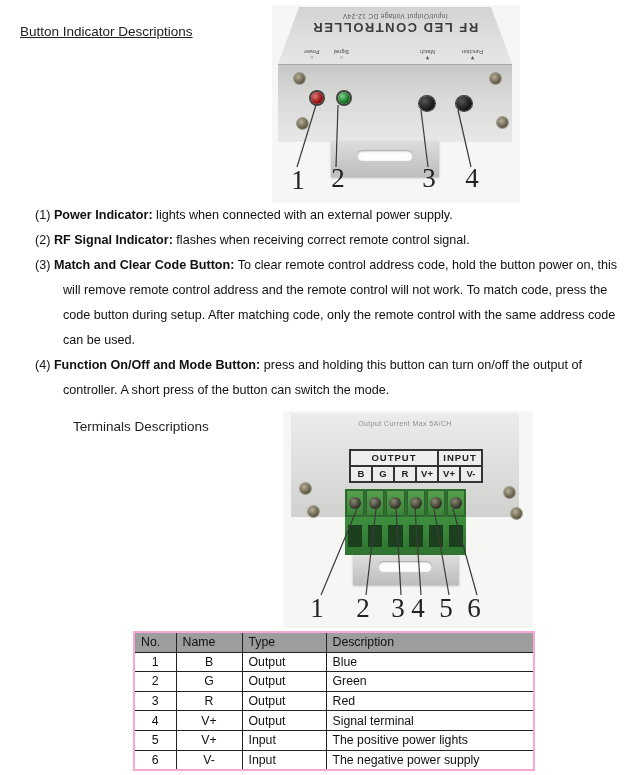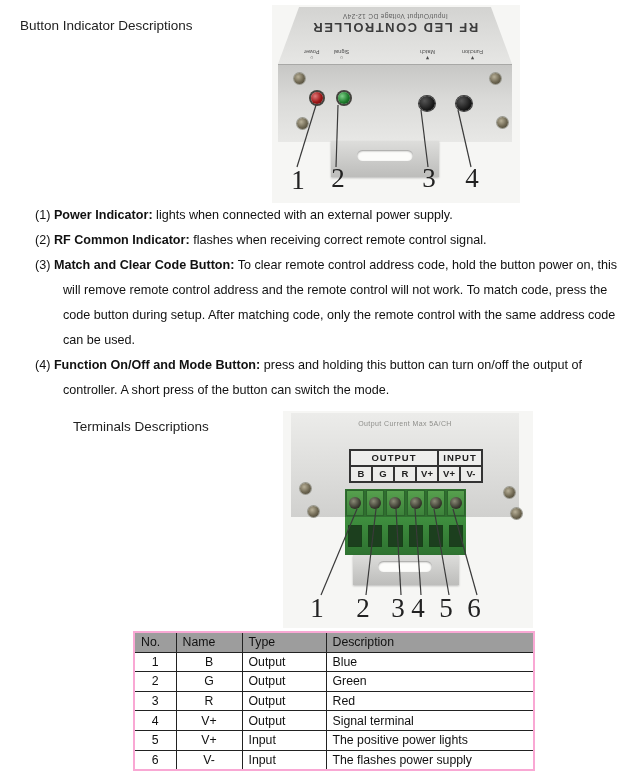--- a/index.html
+++ b/index.html
@@ -117,21 +117,21 @@
     border:1px solid #222;height:18.6px;padding:0 0 0 6px;font-weight:normal;
     overflow:hidden;white-space:nowrap;
   }
   .data-table th{background:#9d9d9d;text-align:left;}
   .data-table td.center{text-align:center;padding:0;}
   .data-table{border:2px solid #f9a8d4;}
 </style>
 </head>
 <body>
 
-<div class="abs heading" style="left:20px;top:18px;">Button Indicator Descriptions</div>
+<div class="abs heading" style="left:20px;top:24px;text-decoration:underline;">Button Indicator Descriptions</div>
 
 <div class="abs photo" style="left:272px;top:5px;width:248px;height:198px;">
 
   <div class="f1-topface">
     <div class="f1-toptext">
       <div class="big">RF LED CONTROLLER</div>
       <div class="small">Input/Output Voltage DC 12-24V</div>
     </div>
     <div class="panel-label" style="left:26px;top:42px;">
       <span>○</span><br>
@@ -180,21 +180,21 @@
 </div>
 
 <div class="ind-list">
   <div class="ind-item">
     <span>(1)</span>
     <b>Power Indicator:</b>
     <span>lights when connected with an external power supply.</span>
   </div>
   <div class="ind-item">
     <span>(2)</span>
-    <b>RF Common Indicator:</b>
+    <b>RF Signal Indicator:</b>
     <span>flashes when receiving correct remote control signal.</span>
   </div>
   <div class="ind-item">
     <span>(3)</span>
     <b>Match and Clear Code Button:</b>
     <span>To clear remote control address code, hold the button power on, this will remove remote control address and the remote control will not work.  To match code, press the code button during setup.  After matching code, only the remote control with the same address code can be used.</span>
   </div>
   <div class="ind-item">
     <span>(4)</span>
     <b>Function On/Off and Mode Button:</b>
@@ -318,16 +318,16 @@
   <tr>
     <td class="center">5</td>
     <td class="center">V+</td>
     <td>Input</td>
     <td>The positive power lights</td>
   </tr>
   <tr>
     <td class="center">6</td>
     <td class="center">V-</td>
     <td>Input</td>
-    <td>The flashes power supply</td>
+    <td>The negative power supply</td>
   </tr>
 </tbody>
   </table>
 
 </body></html>

